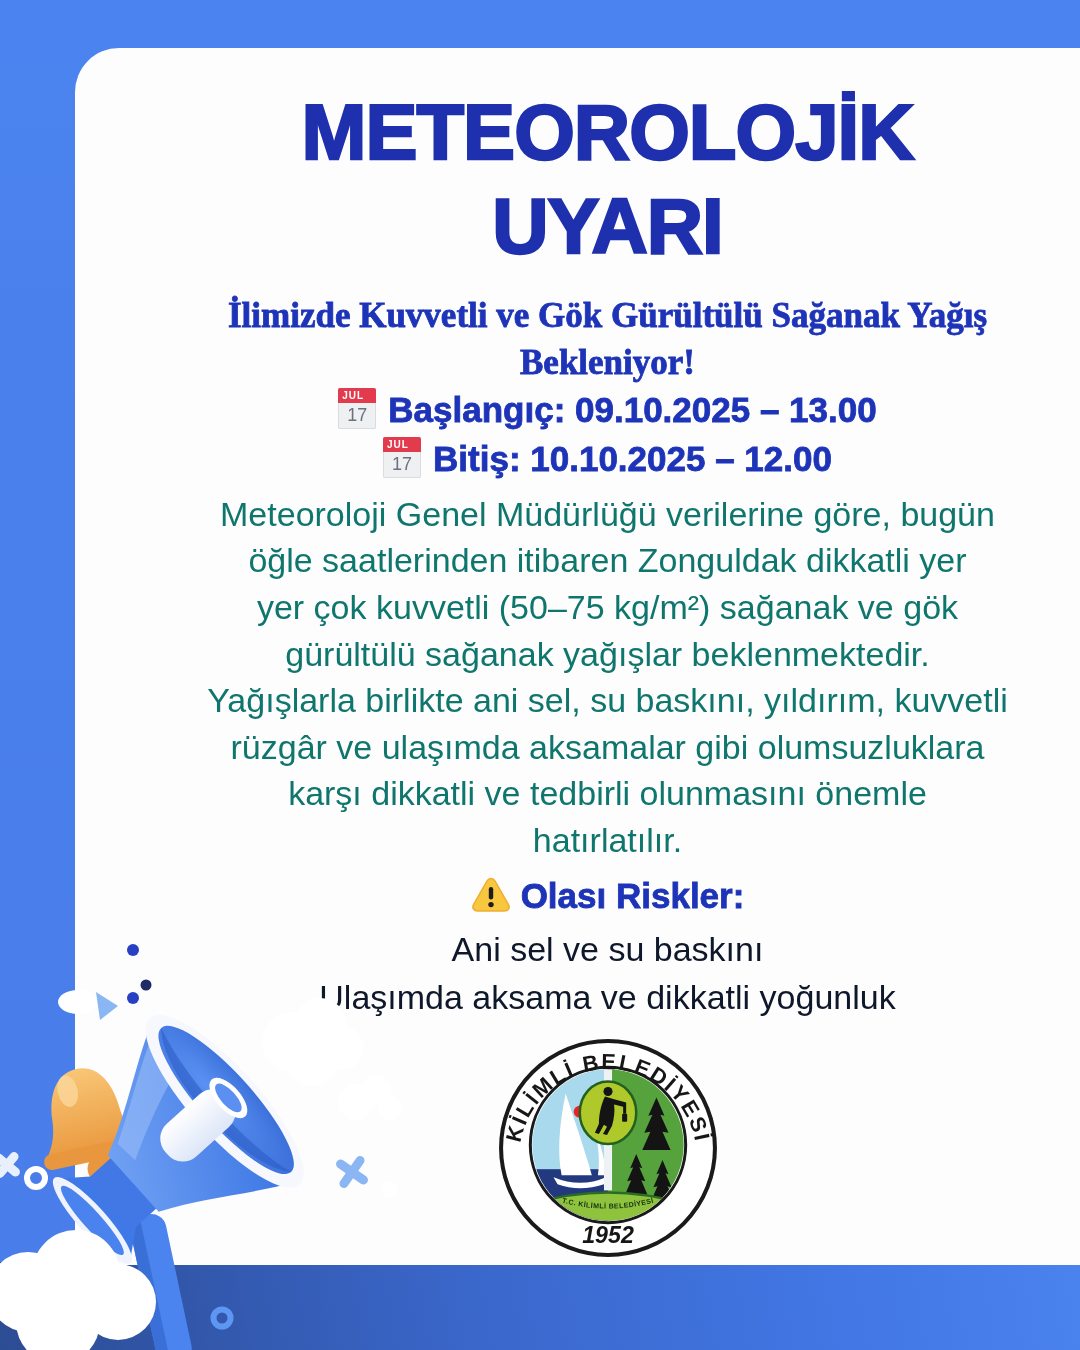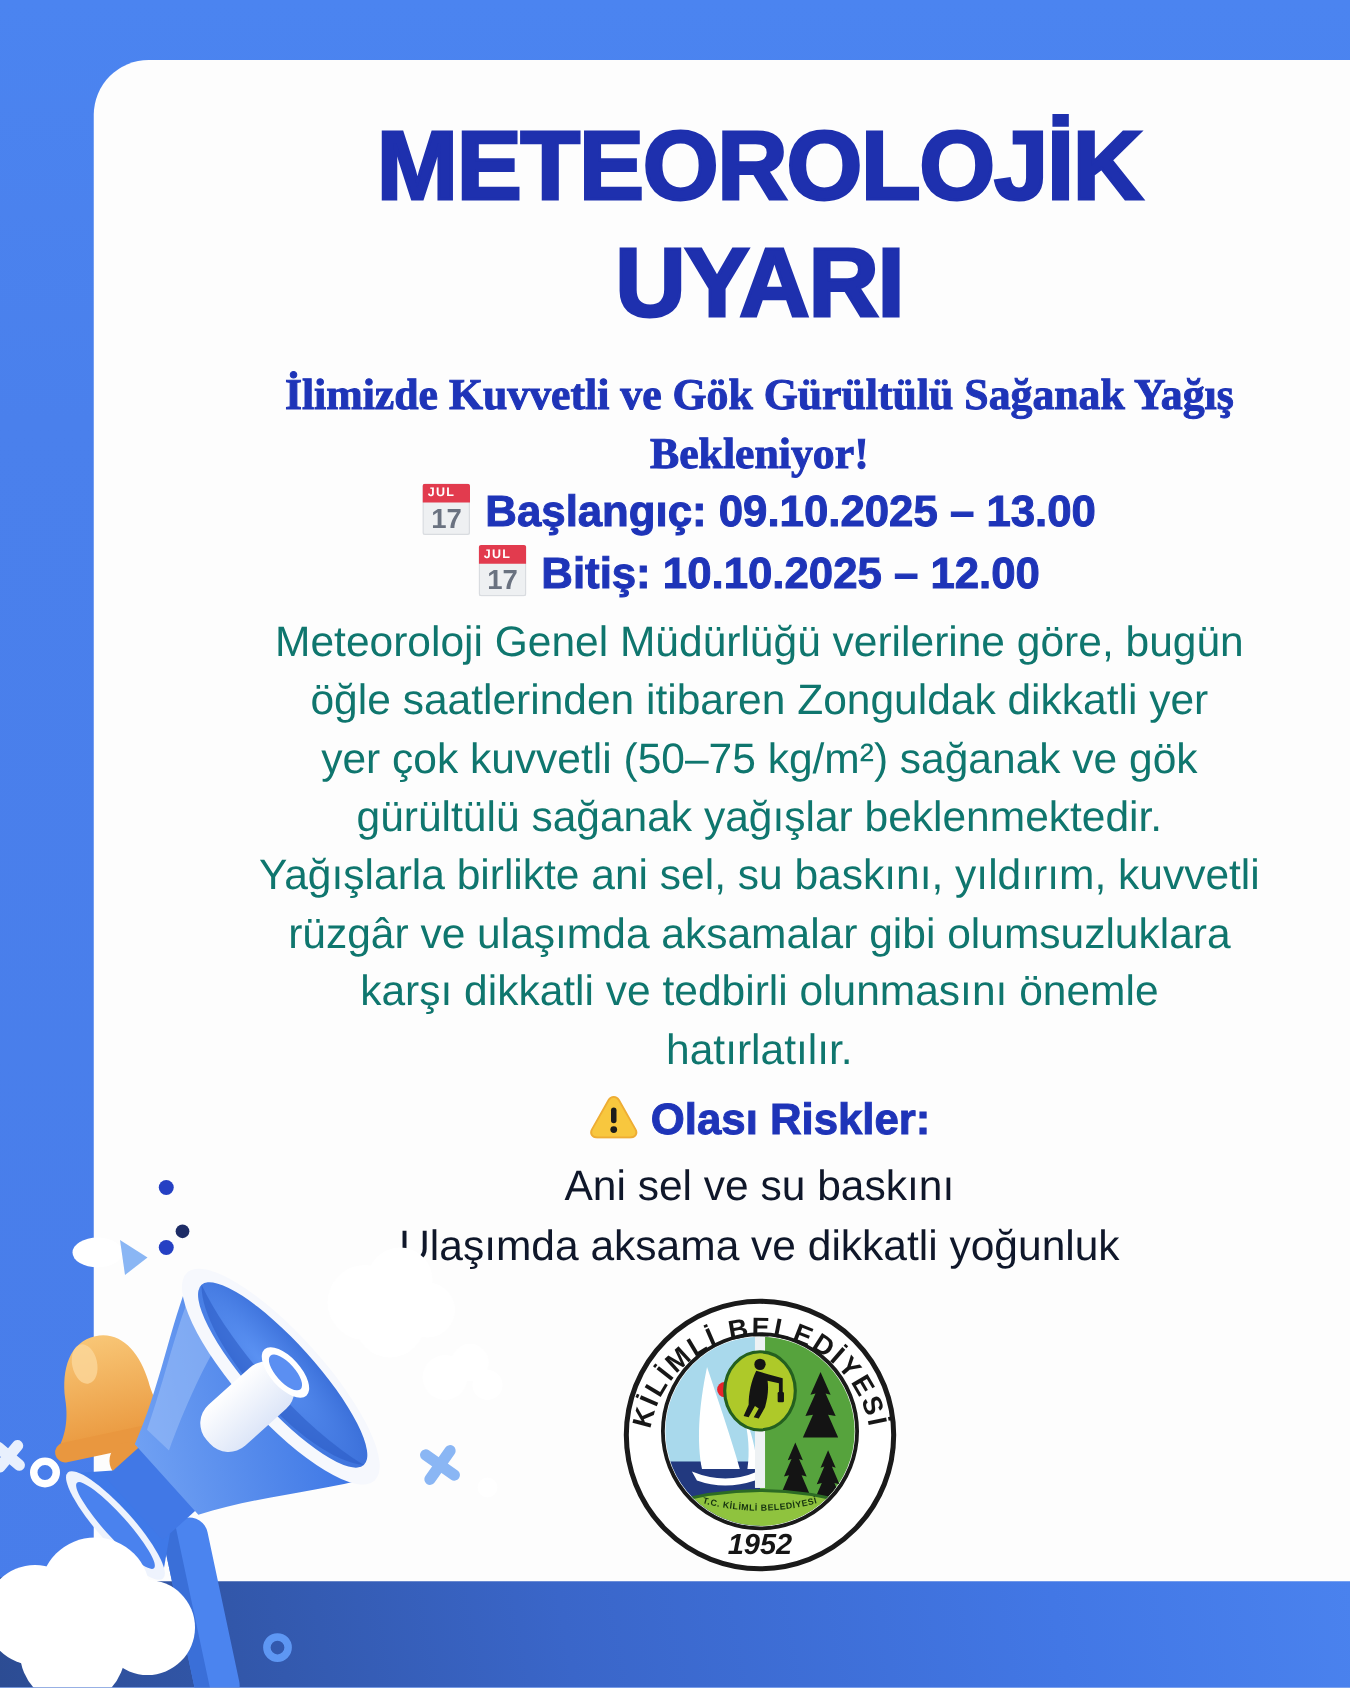--- a/index.html
+++ b/index.html
@@ -33,21 +33,21 @@
   }
   .cal{
     display:inline-block;width:38px;height:41px;border-radius:2px;
     background:#eef0f2;box-shadow:inset 0 0 0 1px #d9dce0;
     vertical-align:-7px;margin-right:12px;overflow:hidden;
     -webkit-text-stroke:0;
   }
   .cal-top{display:block;height:15px;background:#e23b4e;color:#fff;
     font-size:10px;font-weight:700;line-height:15px;text-align:left;
     padding-left:4px;letter-spacing:1px;}
-  .cal-day{display:block;font-size:22px;font-weight:700;color:#6a7280;
+  .cal-day{display:block;font-size:18px;font-weight:400;color:#6a7280;
     line-height:25px;text-align:center;}
   .body-text{
     margin-top:8px;font-size:34px;line-height:1.37;color:#0f766e;
   }
   .body-text div{white-space:nowrap;}
   .risks-heading{
     margin-top:8px;font-size:35px;line-height:1.35;font-weight:700;
     color:#1e34b8;-webkit-text-stroke:0.8px #1e34b8;white-space:nowrap;
   }
   .warn-icon{display:inline-block;vertical-align:-4px;margin-right:10px;}

